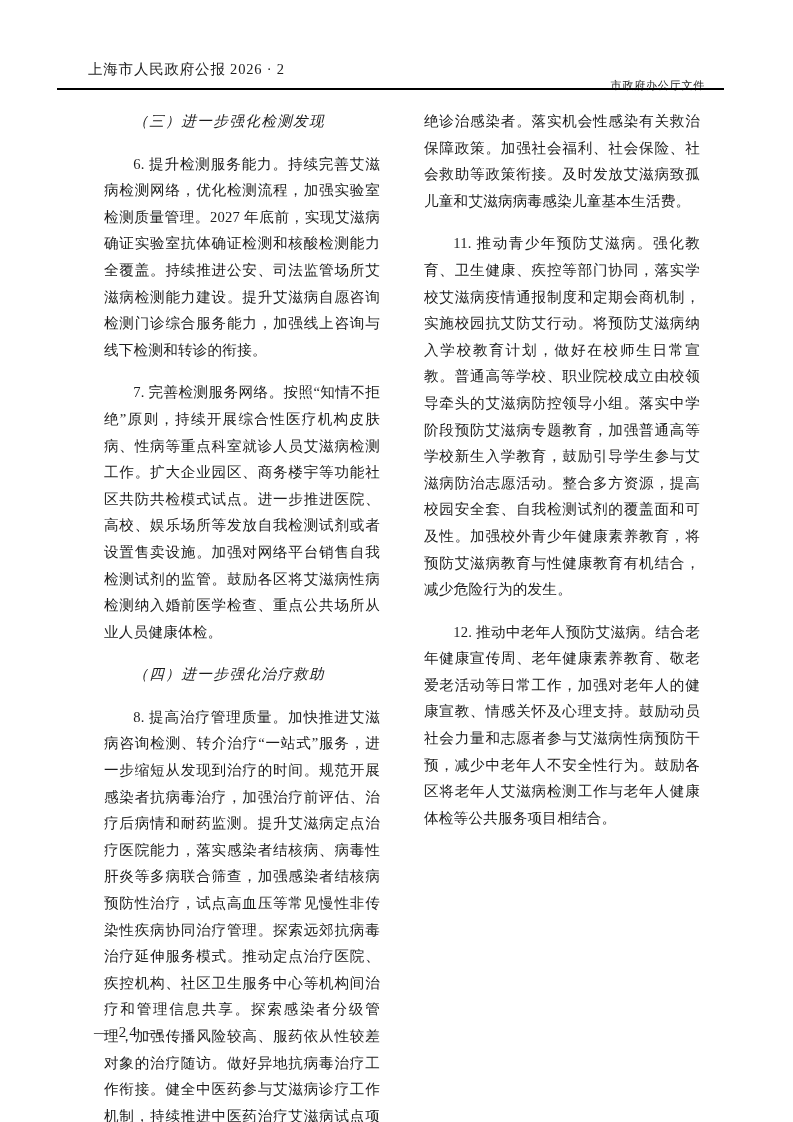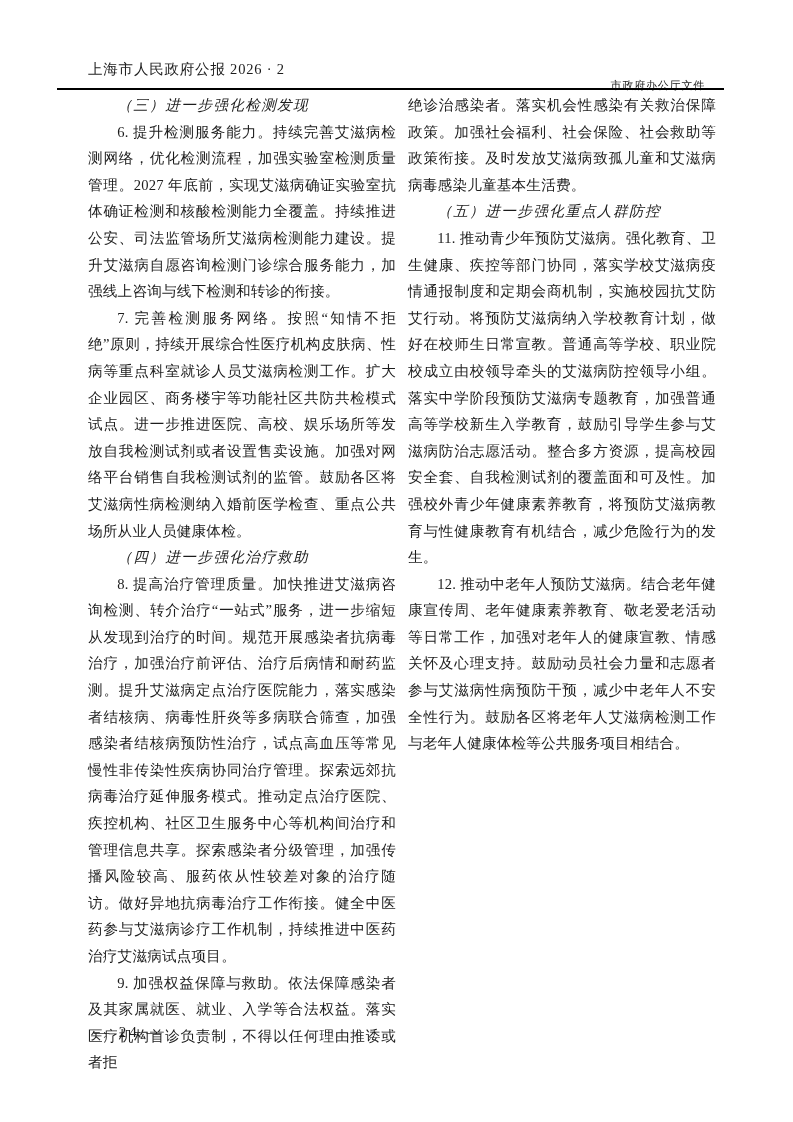--- a/index.html
+++ b/index.html
@@ -43,21 +43,21 @@
     background: #000000;
   }
   .column {
     position: absolute;
     top: 92px;
     width: 308px;
   }
   .column.left  { left: 88px; }
   .column.right { left: 408px; }
   .column p {
-    margin: 0;
+    margin: 16px;
     font-size: 14.6px;
     line-height: 26.6px;
     text-align: justify;
     text-justify: inter-character;
     text-indent: 2em;
     letter-spacing: 0.2px;
   }
   .column p.heading {
     font-style: italic;
     letter-spacing: 1.4px;
@@ -89,20 +89,19 @@
     <p class="heading">（三）进一步强化检测发现</p>
     <p>6. 提升检测服务能力。持续完善艾滋病检测网络，优化检测流程，加强实验室检测质量管理。2027 年底前，实现艾滋病确证实验室抗体确证检测和核酸检测能力全覆盖。持续推进公安、司法监管场所艾滋病检测能力建设。提升艾滋病自愿咨询检测门诊综合服务能力，加强线上咨询与线下检测和转诊的衔接。</p>
     <p>7. 完善检测服务网络。按照“知情不拒绝”原则，持续开展综合性医疗机构皮肤病、性病等重点科室就诊人员艾滋病检测工作。扩大企业园区、商务楼宇等功能社区共防共检模式试点。进一步推进医院、高校、娱乐场所等发放自我检测试剂或者设置售卖设施。加强对网络平台销售自我检测试剂的监管。鼓励各区将艾滋病性病检测纳入婚前医学检查、重点公共场所从业人员健康体检。</p>
     <p class="heading">（四）进一步强化治疗救助</p>
     <p>8. 提高治疗管理质量。加快推进艾滋病咨询检测、转介治疗“一站式”服务，进一步缩短从发现到治疗的时间。规范开展感染者抗病毒治疗，加强治疗前评估、治疗后病情和耐药监测。提升艾滋病定点治疗医院能力，落实感染者结核病、病毒性肝炎等多病联合筛查，加强感染者结核病预防性治疗，试点高血压等常见慢性非传染性疾病协同治疗管理。探索远郊抗病毒治疗延伸服务模式。推动定点治疗医院、疾控机构、社区卫生服务中心等机构间治疗和管理信息共享。探索感染者分级管理，加强传播风险较高、服药依从性较差对象的治疗随访。做好异地抗病毒治疗工作衔接。健全中医药参与艾滋病诊疗工作机制，持续推进中医药治疗艾滋病试点项目。</p>
     <p>9. 加强权益保障与救助。依法保障感染者及其家属就医、就业、入学等合法权益。落实医疗机构首诊负责制，不得以任何理由推诿或者拒</p>
   </div>
 
   <div class="column right">
     <p class="continuation">绝诊治感染者。落实机会性感染有关救治保障政策。加强社会福利、社会保险、社会救助等政策衔接。及时发放艾滋病致孤儿童和艾滋病病毒感染儿童基本生活费。</p>
-    <p class="heading">（五）进一步强化重点人群防控</p>
     <p>11. 推动青少年预防艾滋病。强化教育、卫生健康、疾控等部门协同，落实学校艾滋病疫情通报制度和定期会商机制，实施校园抗艾防艾行动。将预防艾滋病纳入学校教育计划，做好在校师生日常宣教。普通高等学校、职业院校成立由校领导牵头的艾滋病防控领导小组。落实中学阶段预防艾滋病专题教育，加强普通高等学校新生入学教育，鼓励引导学生参与艾滋病防治志愿活动。整合多方资源，提高校园安全套、自我检测试剂的覆盖面和可及性。加强校外青少年健康素养教育，将预防艾滋病教育与性健康教育有机结合，减少危险行为的发生。</p>
     <p>12. 推动中老年人预防艾滋病。结合老年健康宣传周、老年健康素养教育、敬老爱老活动等日常工作，加强对老年人的健康宣教、情感关怀及心理支持。鼓励动员社会力量和志愿者参与艾滋病性病预防干预，减少中老年人不安全性行为。鼓励各区将老年人艾滋病检测工作与老年人健康体检等公共服务项目相结合。</p>
   </div>
 
   <div class="page-number">— 24 —</div>
 
 </div>
 
 </body></html>

